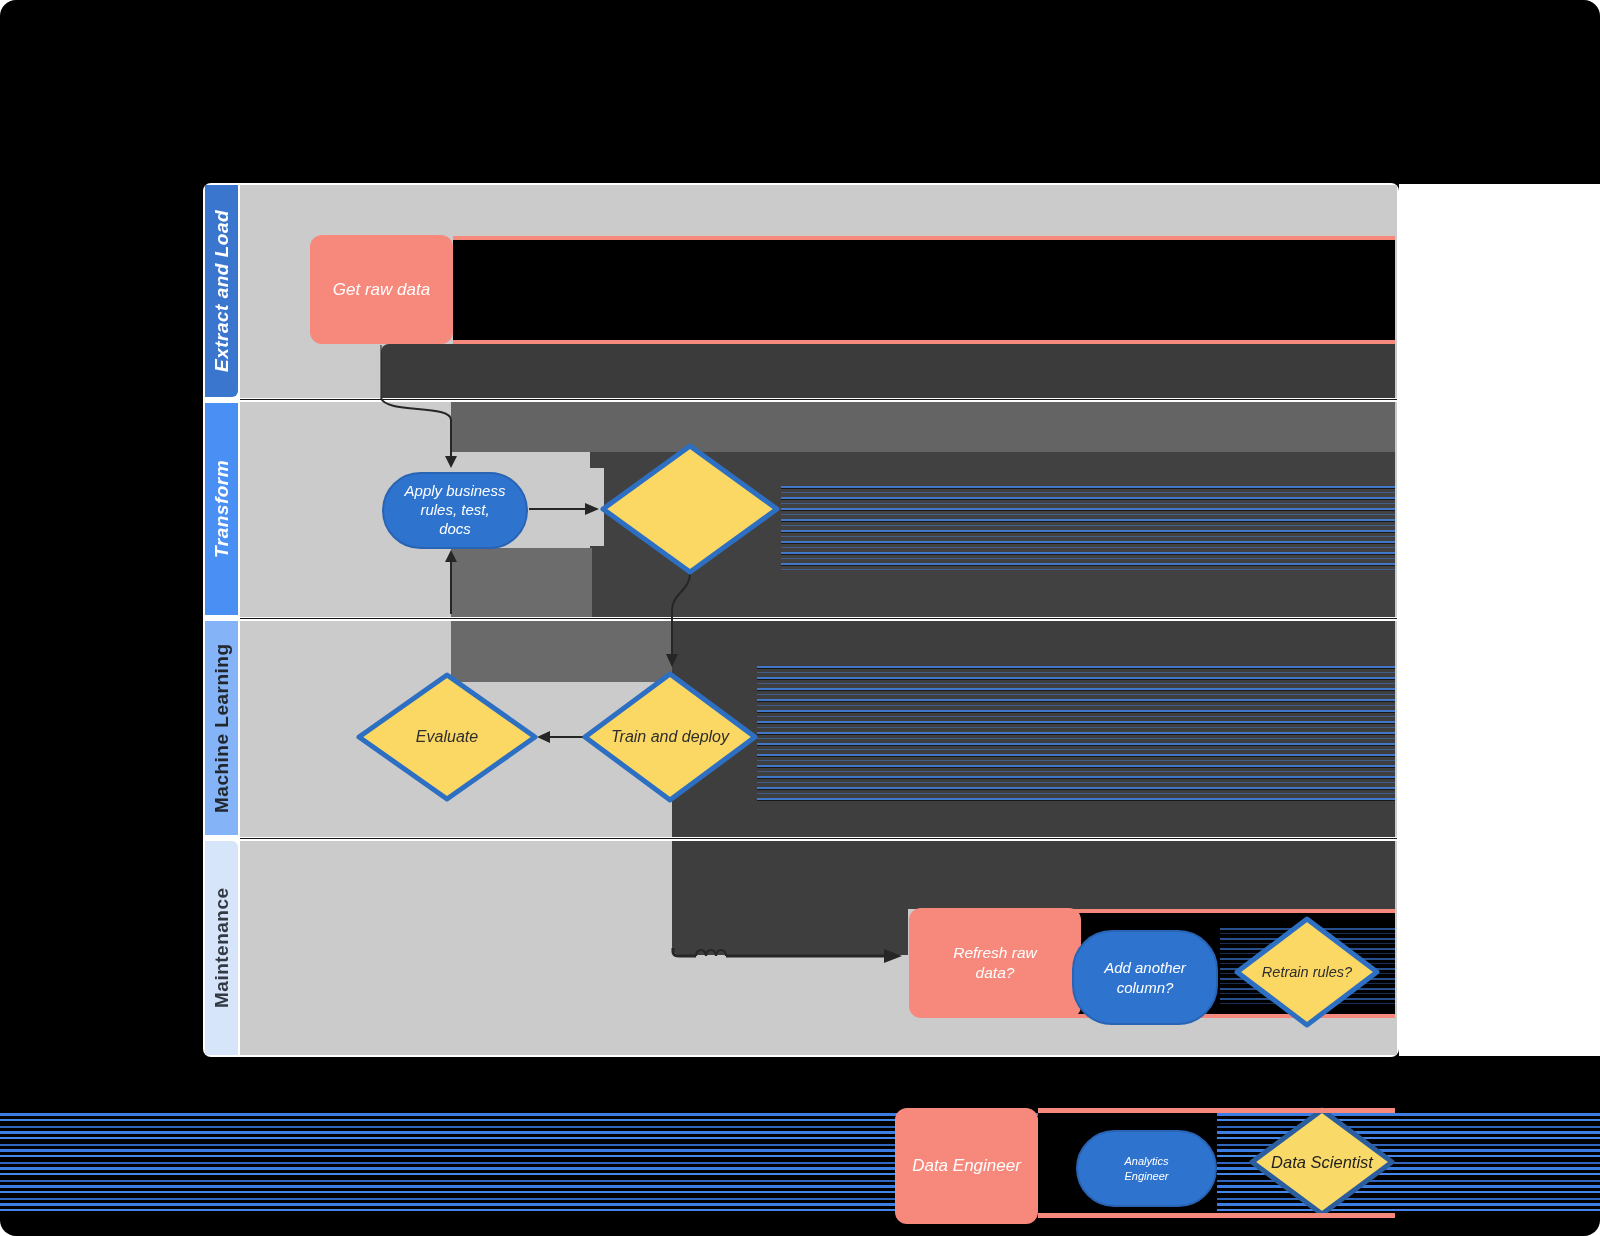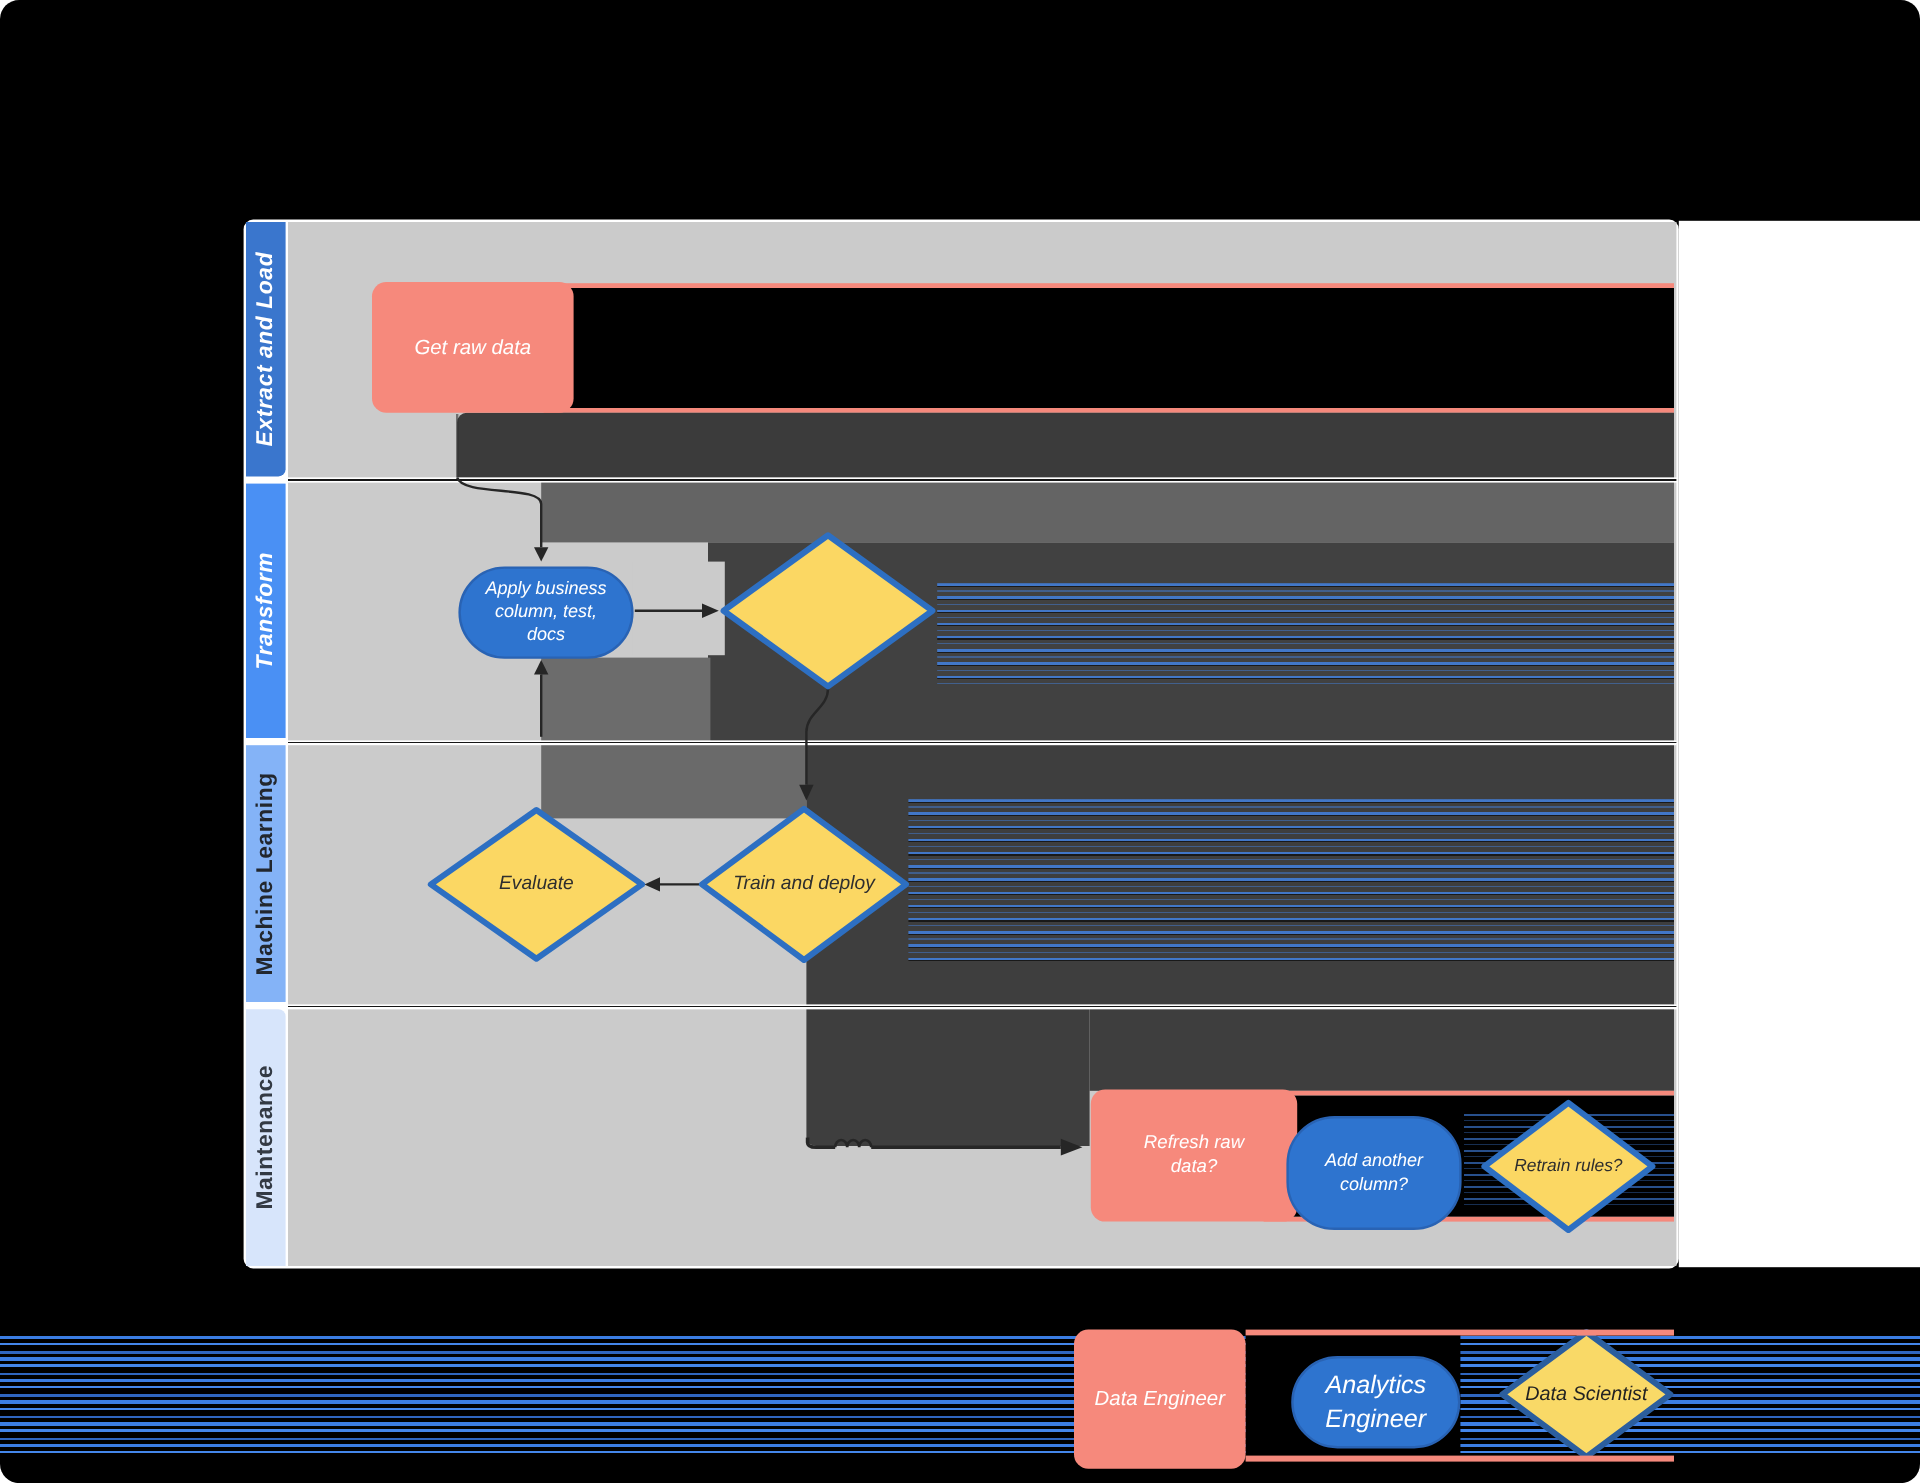--- a/index.html
+++ b/index.html
@@ -110,26 +110,26 @@
       <polygon points="603,509 690,446 777,509 690,572"></polygon>
       <polygon points="359,737 447,675 535,737 447,799"></polygon>
       <polygon points="585,737 670,674 755,737 670,800"></polygon>
       <polygon points="1237,972 1307,919 1377,972 1307,1025"></polygon>
     </g>
     <g fill="#f9d967" stroke="#2b5e9e" stroke-width="5" stroke-linejoin="round">
       <polygon points="1252,1162 1322,1110 1392,1162 1322,1214"></polygon>
     </g>
   </svg>
 
-  <div class="abs proc" style="left:310px;top:235px;width:168px;height:109px;font-size:17px;">
+  <div class="abs proc" style="left:310px;top:235px;width:143px;height:109px;font-size:17px;">
     <span style="white-space:pre-line;">Get raw data</span>
   </div>
   <div class="abs stad" style="left:382px;top:472px;width:146px;height:77px;font-size:15px;line-height:1.25;">
     <span style="white-space:pre-line;">Apply business
-column, test,
+rules, test,
 docs</span>
   </div>
   <div class="abs proc" style="left:909px;top:908px;width:172px;height:110px;font-size:15.5px;line-height:1.3;">
     <span style="white-space:pre-line;">Refresh raw
 data?</span>
   </div>
   <div class="abs stad" style="left:1072px;top:930px;width:146px;height:95px;font-size:15px;line-height:1.3;">
     <span style="white-space:pre-line;">Add another
 column?</span>
   </div>
@@ -138,19 +138,19 @@
   <div class="abs dlabel" style="left:595px;top:717px;width:150px;height:40px;font-size:16px;">Train and deploy</div>
   <div class="abs dlabel" style="left:1242px;top:952px;width:130px;height:40px;font-size:14.5px;">Retrain rules?</div>
 
   <div class="r" style="left:1038px;top:1108px;width:357px;height:5px;background:#f5897c;"></div>
   <div class="r" style="left:1038px;top:1113px;width:179px;height:100px;background:#000;"></div>
   <div class="r" style="left:1038px;top:1213px;width:357px;height:5px;background:#f5897c;"></div>
 
   <div class="abs proc" style="left:895px;top:1108px;width:143px;height:116px;font-size:17px;">
     <span style="white-space:pre-line;">Data Engineer</span>
   </div>
-  <div class="abs stad" style="left:1076px;top:1130px;width:141px;height:77px;font-size:21px;line-height:1.3;">
+  <div class="abs stad" style="left:1076px;top:1130px;width:141px;height:77px;font-size:11px;line-height:1.3;">
     <span style="white-space:pre-line;">Analytics
 Engineer</span>
   </div>
   <div class="abs dlabel" style="left:1252px;top:1142px;width:140px;height:40px;font-size:16.5px;color:#222;">Data Scientist</div>
 
 </div>
 
 </body></html>

